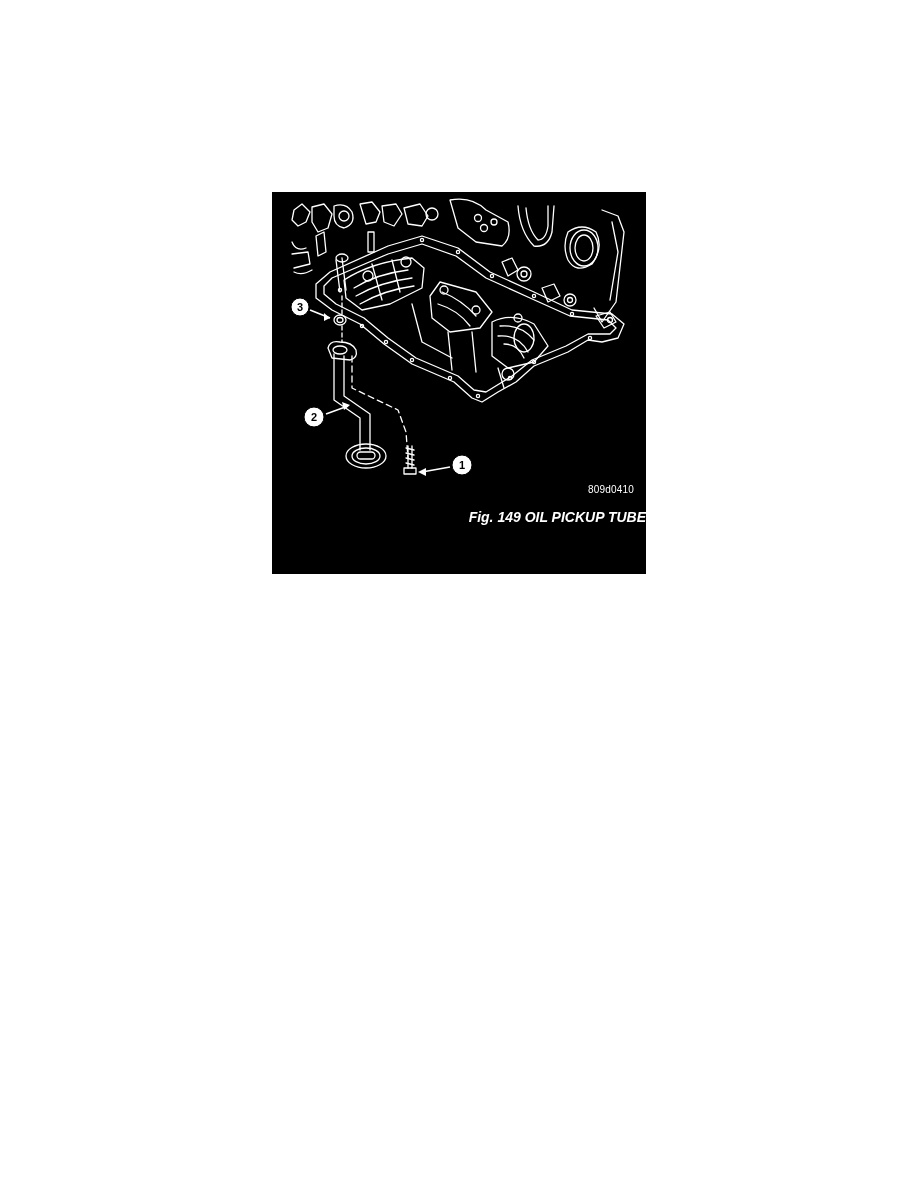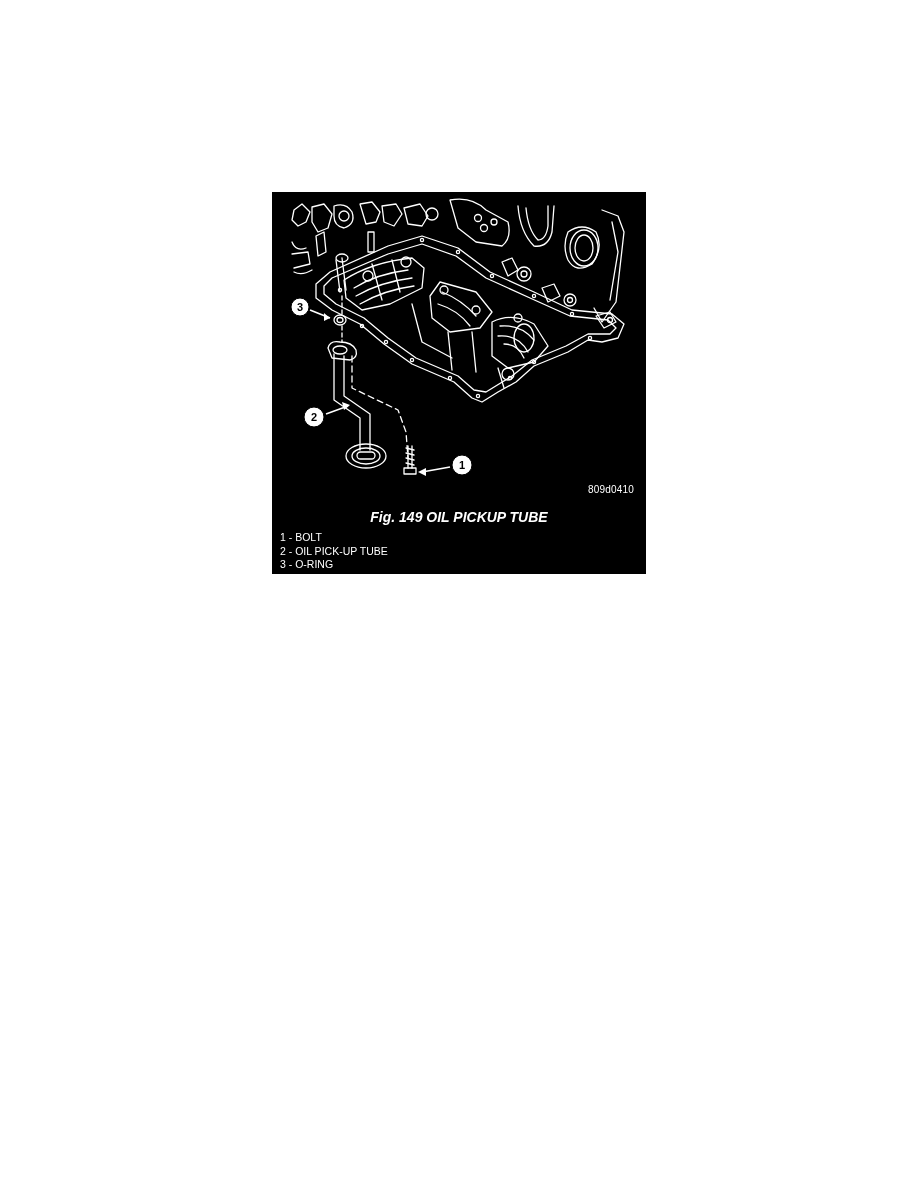--- a/index.html
+++ b/index.html
@@ -7,21 +7,21 @@
   .figure {
     position:absolute; left:272px; top:192px; width:374px; height:382px;
     background:#000000; overflow:hidden;
   }
   .figure svg.art { position:absolute; left:0; top:0; width:374px; height:300px; }
   .fig-id {
     position:absolute; right:12px; top:292px; color:#ffffff;
     font-size:10px; letter-spacing:0.2px; font-family:"Liberation Sans", sans-serif;
   }
   .fig-caption {
-    position:absolute; left:0; right:0; top:317px; text-align:center;
+    position:absolute; left:0; right:0; top:317px; text-align:right;
     color:#ffffff; font-size:14px; font-weight:bold; font-style:italic;
   }
   .legend { position:absolute; left:8px; top:339px; color:#ffffff; font-size:10.5px; line-height:13.5px; }
   .legend div { white-space:nowrap; }
   .callout-label { font-family:"Liberation Sans", sans-serif; font-weight:bold; font-size:11px; fill:#000; }
 </style>
 </head>
 <body>
 
 <div class="figure">
@@ -151,18 +151,13 @@
     <g>
       <circle cx="190" cy="273" r="10" fill="#ffffff" stroke="#000" stroke-width="1"></circle>
       <text class="callout-label" x="190" y="277" text-anchor="middle">1</text>
       <path d="M178 275 L150 280" stroke="#ffffff" stroke-width="1.6" fill="none"></path>
       <path d="M146 280 L154 276 L154 284 Z" fill="#ffffff"></path>
     </g>
   </svg>
 
   <div class="fig-id">809d0410</div>
   <div class="fig-caption">Fig. 149 OIL PICKUP TUBE</div>
-  <div class="legend">
-    <div>1 - BOLT</div>
-    <div>2 - OIL PICK-UP TUBE</div>
-    <div>3 - O-RING</div>
-  </div>
 </div>
 
 </body></html>

